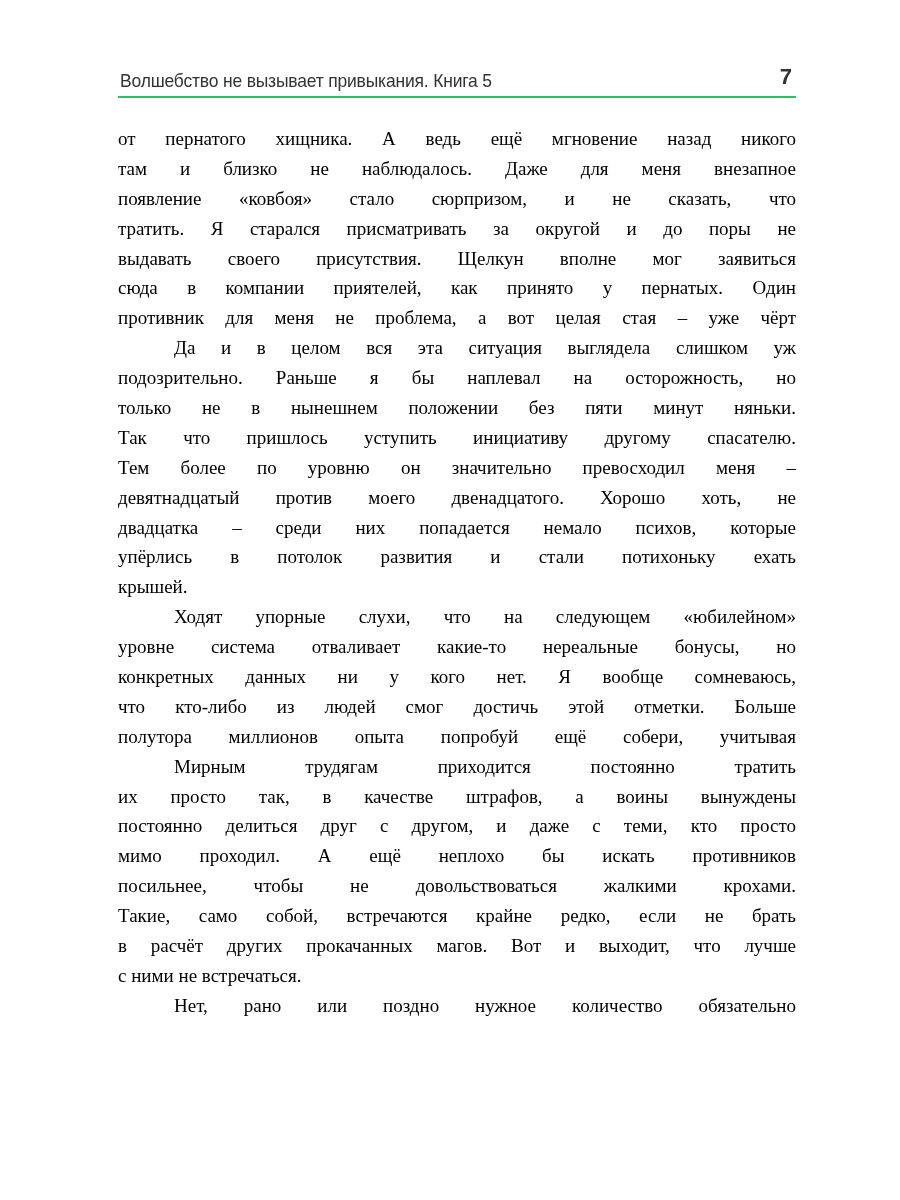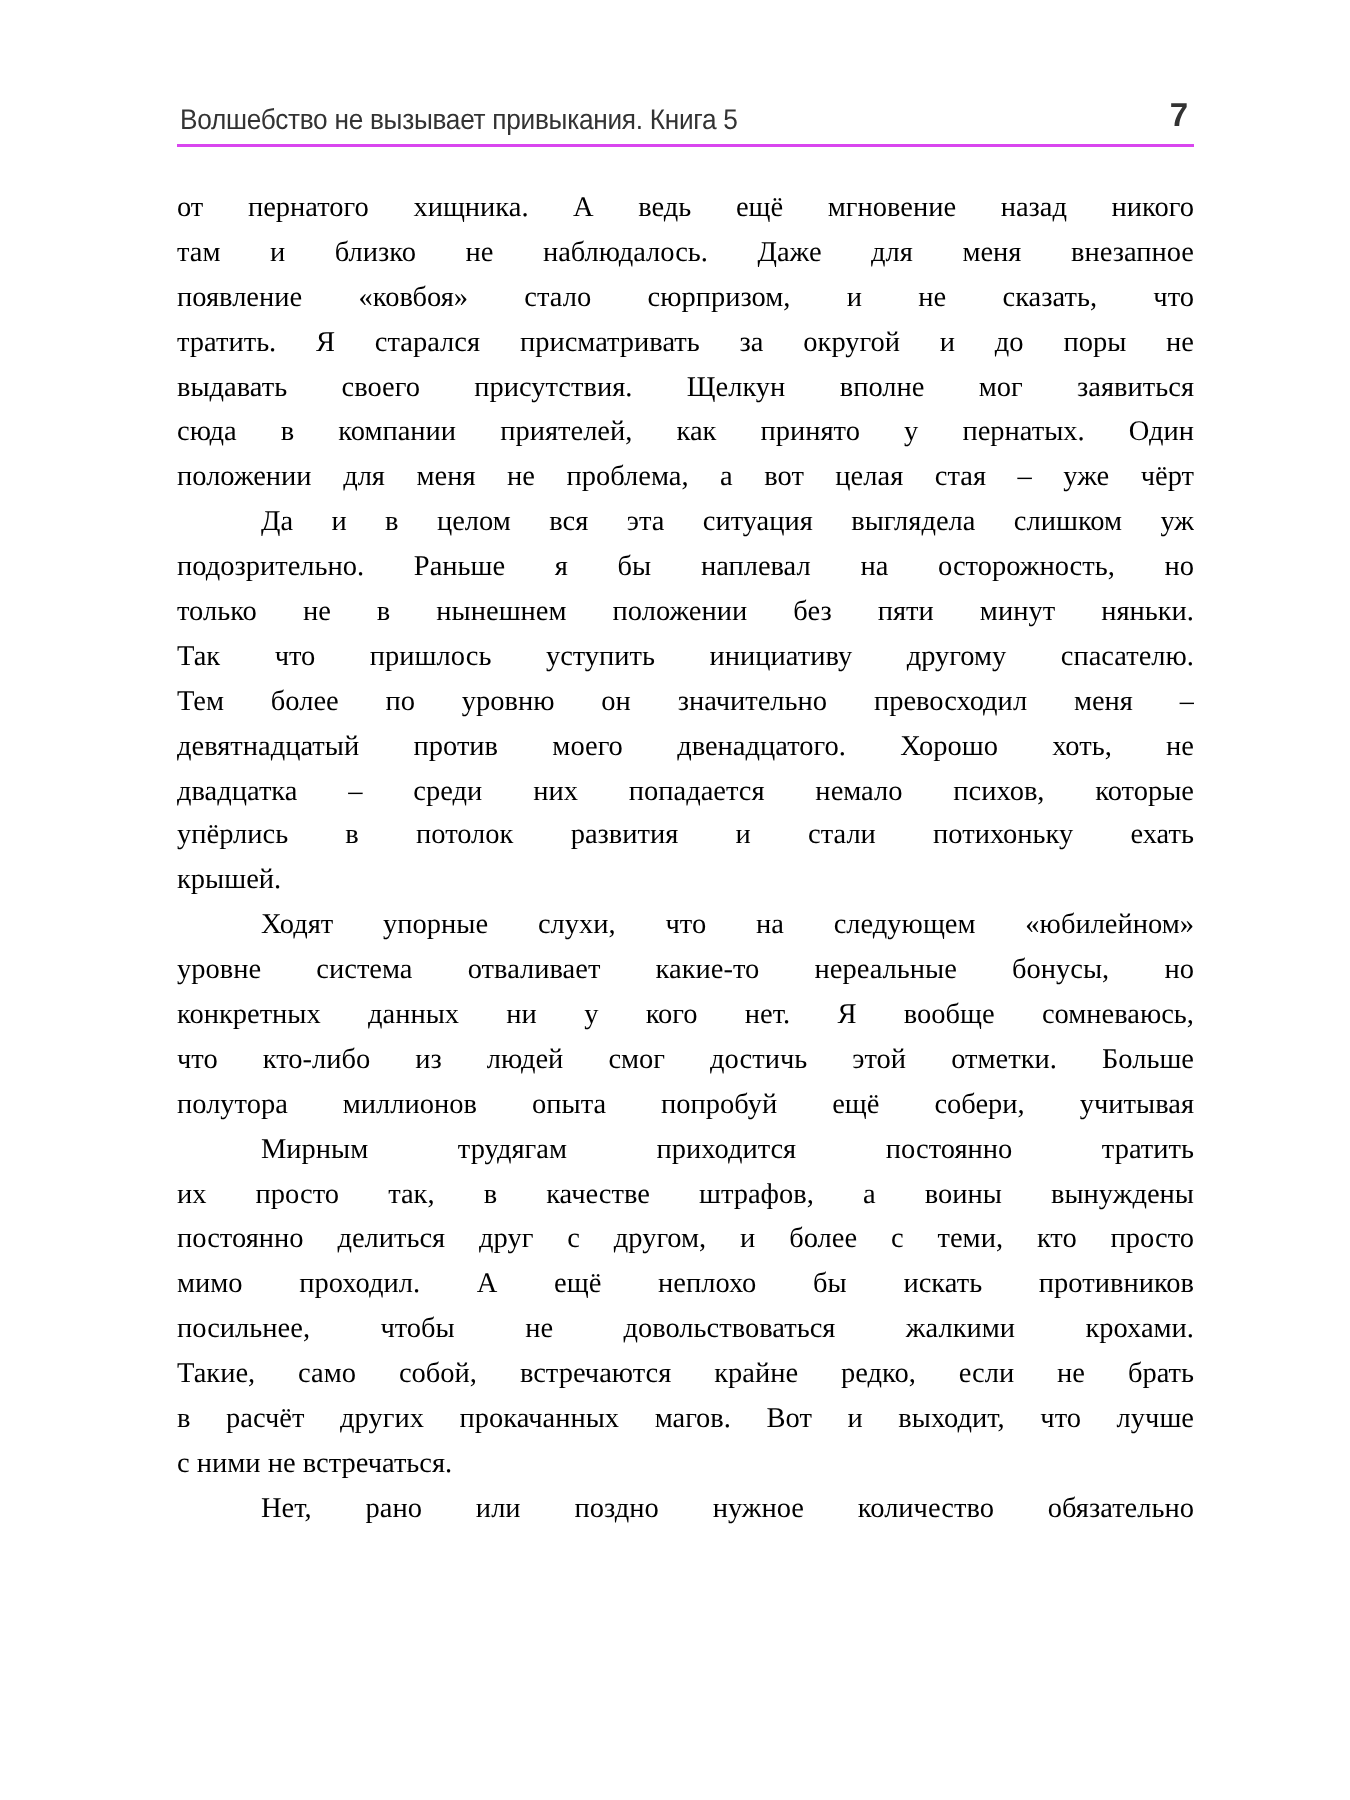--- a/index.html
+++ b/index.html
@@ -16,21 +16,21 @@
     }
     .page {
       position: absolute;
       left: 118px;
       top: 58px;
       width: 678px;
     }
     .running-head {
       position: relative;
       height: 38px;
-      border-bottom: 2px solid #d946ef;
+      border-bottom: 2px solid #22c55e;
       font-family: "Liberation Sans", sans-serif;
       color: #333;
     }
     .running-title {
       position: absolute;
       left: 2px;
       bottom: 4px;
       font-size: 19px;
       letter-spacing: -0.2px;
       transform: scaleX(0.92);
@@ -77,21 +77,21 @@
   </div>
 
   <div class="body-text" id="body-text">
       <div>
         <span class="line">от пернатого хищника. А ведь ещё мгновение назад никого</span>
         <span class="line">там и близко не наблюдалось. Даже для меня внезапное</span>
         <span class="line">появление «ковбоя» стало сюрпризом, и не сказать, что</span>
         <span class="line">тратить. Я старался присматривать за округой и до поры не</span>
         <span class="line">выдавать своего присутствия. Щелкун вполне мог заявиться</span>
         <span class="line">сюда в компании приятелей, как принято у пернатых. Один</span>
-        <span class="line">положении для меня не проблема, а вот целая стая – уже чёрт</span>
+        <span class="line">противник для меня не проблема, а вот целая стая – уже чёрт</span>
       </div>
       <div>
         <span class="line indent">Да и в целом вся эта ситуация выглядела слишком уж</span>
         <span class="line">подозрительно. Раньше я бы наплевал на осторожность, но</span>
         <span class="line">только не в нынешнем положении без пяти минут няньки.</span>
         <span class="line">Так что пришлось уступить инициативу другому спасателю.</span>
         <span class="line">Тем более по уровню он значительно превосходил меня –</span>
         <span class="line">девятнадцатый против моего двенадцатого. Хорошо хоть, не</span>
         <span class="line">двадцатка – среди них попадается немало психов, которые</span>
         <span class="line">упёрлись в потолок развития и стали потихоньку ехать</span>
@@ -100,21 +100,21 @@
       <div>
         <span class="line indent">Ходят упорные слухи, что на следующем «юбилейном»</span>
         <span class="line">уровне система отваливает какие-то нереальные бонусы, но</span>
         <span class="line">конкретных данных ни у кого нет. Я вообще сомневаюсь,</span>
         <span class="line">что кто-либо из людей смог достичь этой отметки. Больше</span>
         <span class="line">полутора миллионов опыта попробуй ещё собери, учитывая</span>
       </div>
       <div>
         <span class="line indent">Мирным трудягам приходится постоянно тратить</span>
         <span class="line">их просто так, в качестве штрафов, а воины вынуждены</span>
-        <span class="line">постоянно делиться друг с другом, и более с теми, кто просто</span>
+        <span class="line">постоянно делиться друг с другом, и даже с теми, кто просто</span>
         <span class="line">мимо проходил. А ещё неплохо бы искать противников</span>
         <span class="line">посильнее, чтобы не довольствоваться жалкими крохами.</span>
         <span class="line">Такие, само собой, встречаются крайне редко, если не брать</span>
         <span class="line">в расчёт других прокачанных магов. Вот и выходит, что лучше</span>
         <span class="line last">с ними не встречаться.</span>
       </div>
       <div>
         <span class="line indent">Нет, рано или поздно нужное количество обязательно</span>
       </div>
     </div>

